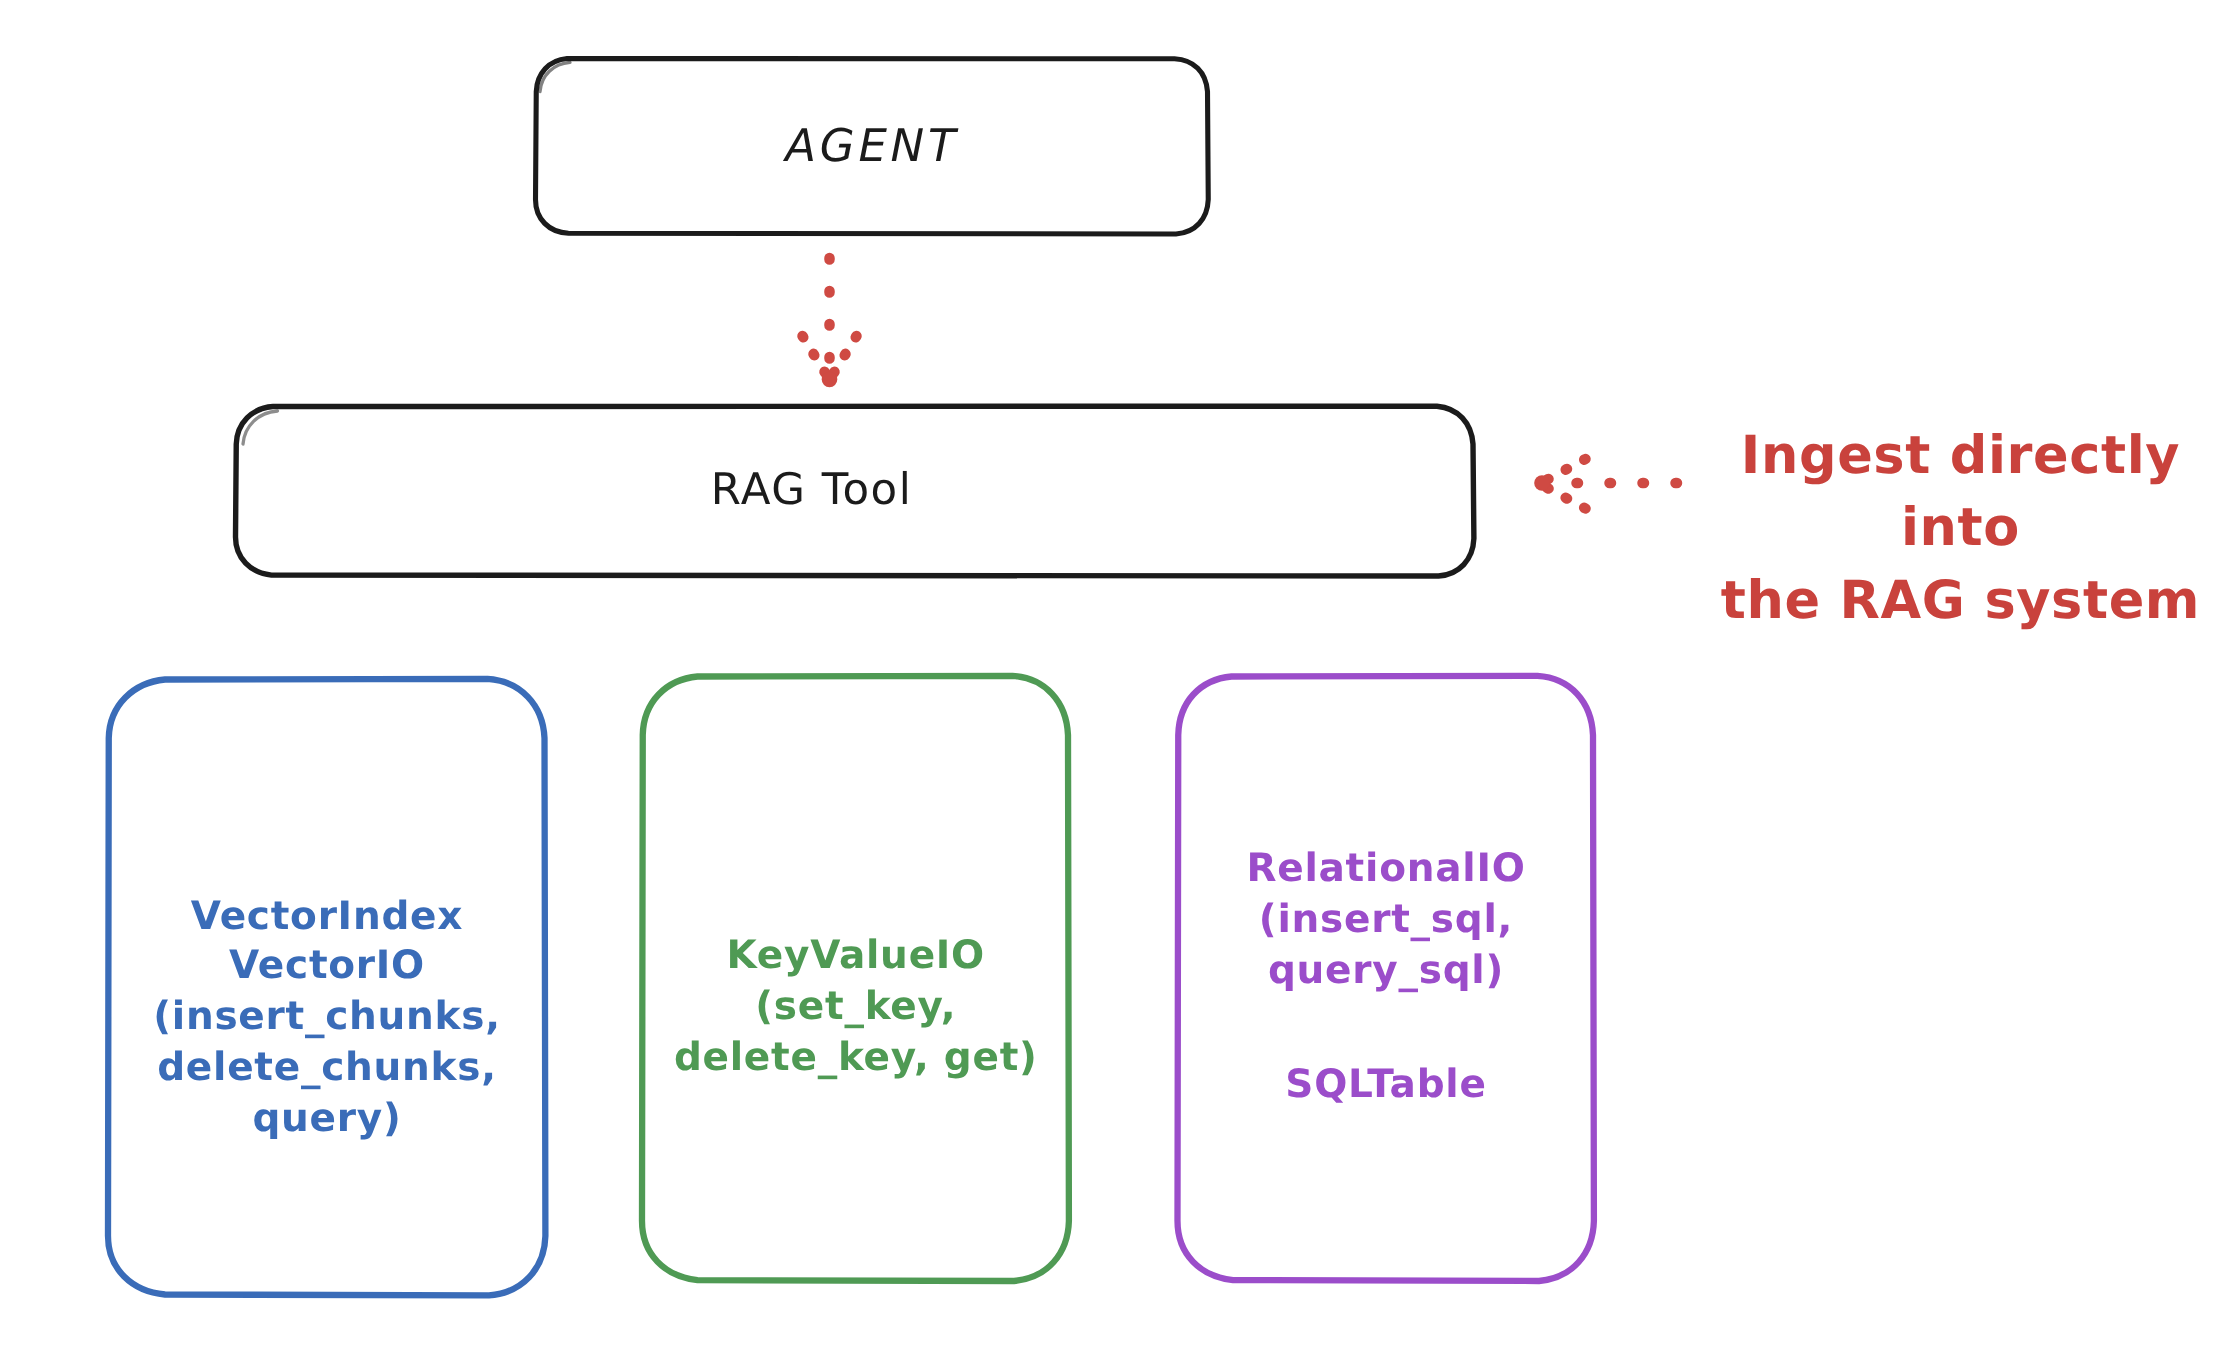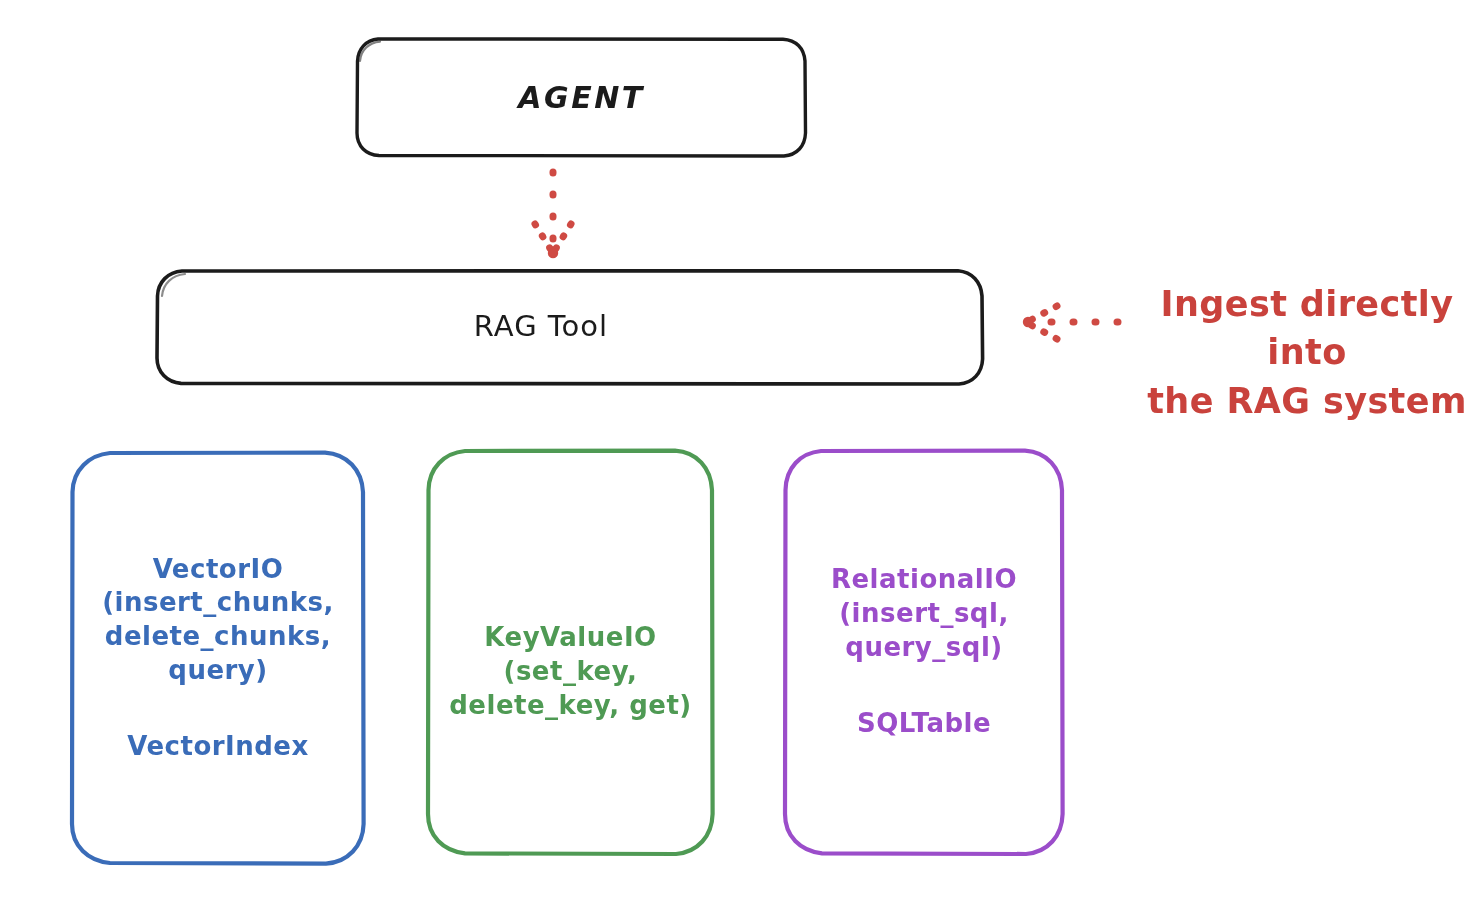--- a/index.html
+++ b/index.html
@@ -41,21 +41,21 @@
   
   #node-agent {
     left: 357px;
     top: 38px;
     width: 449px;
     height: 118px;
   }
   #node-agent .node-label {
     font-size: 30px;
     font-style: italic;
-    font-weight: 700;
+    font-weight: 400;
     letter-spacing: 2.5px;
     color: #1b1b1b;
   }
 
   
   #node-ragtool {
     left: 157px;
     top: 270px;
     width: 768px;
     height: 114px;
@@ -199,25 +199,25 @@
 
 <div class="node" id="node-agent">
   <div class="node-label">AGENT</div>
 </div>
 
 <div class="node" id="node-ragtool">
   <div class="node-label">RAG Tool</div>
 </div>
 
 <div class="node leaf" id="node-vector">
+  <div class="node-label secondary">VectorIndex</div>
   <div class="node-label">VectorIO
 (insert_chunks,
 delete_chunks,
 query)</div>
-  <div class="node-label secondary">VectorIndex</div>
 </div>
 
 <div class="node leaf" id="node-keyvalue">
   <div class="node-label">KeyValueIO
 (set_key,
 delete_key, get)</div>
 </div>
 
 <div class="node leaf" id="node-relational">
   <div class="node-label">RelationalIO

